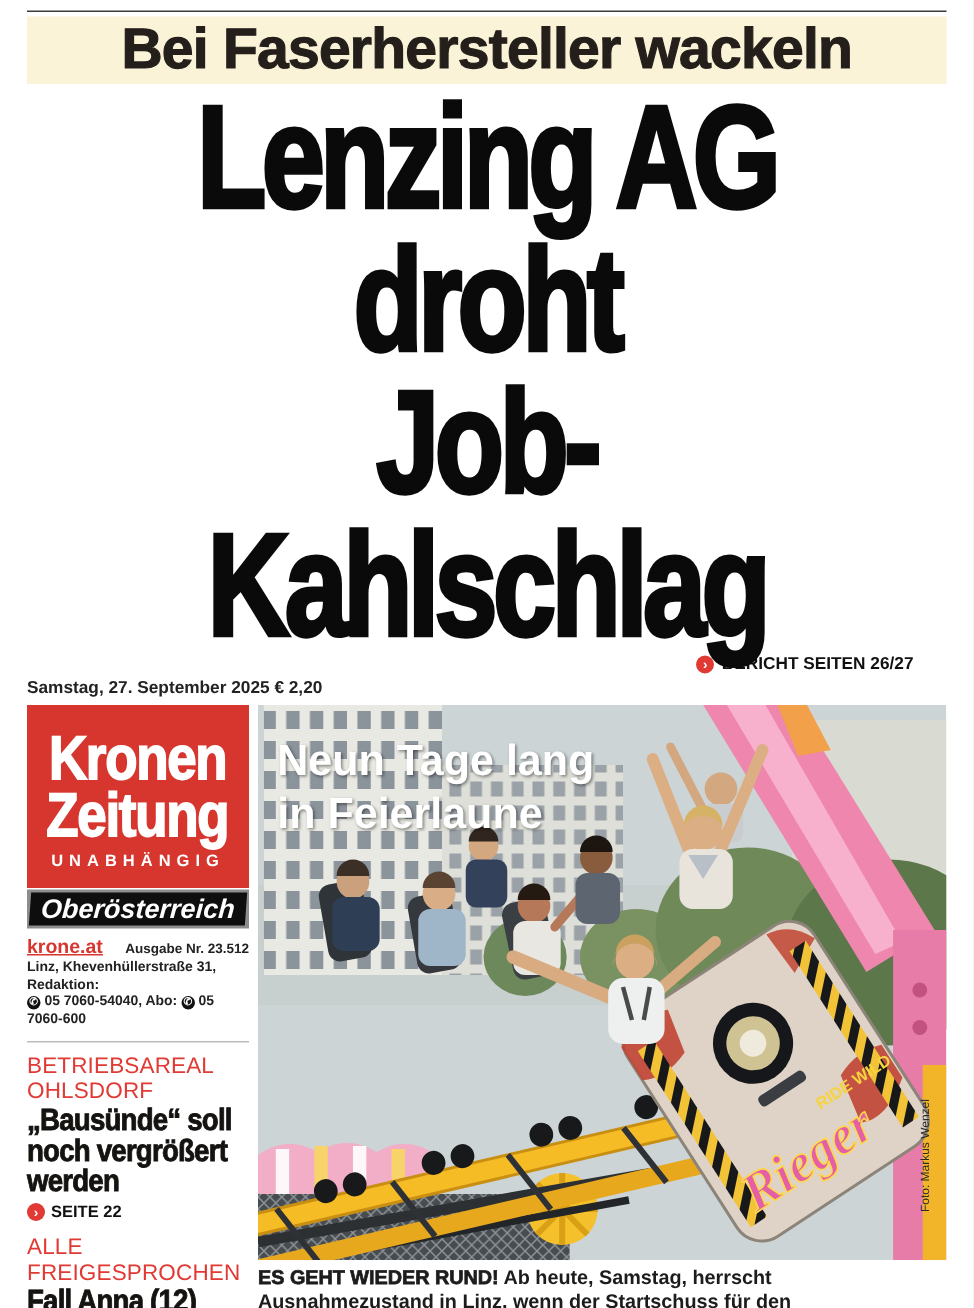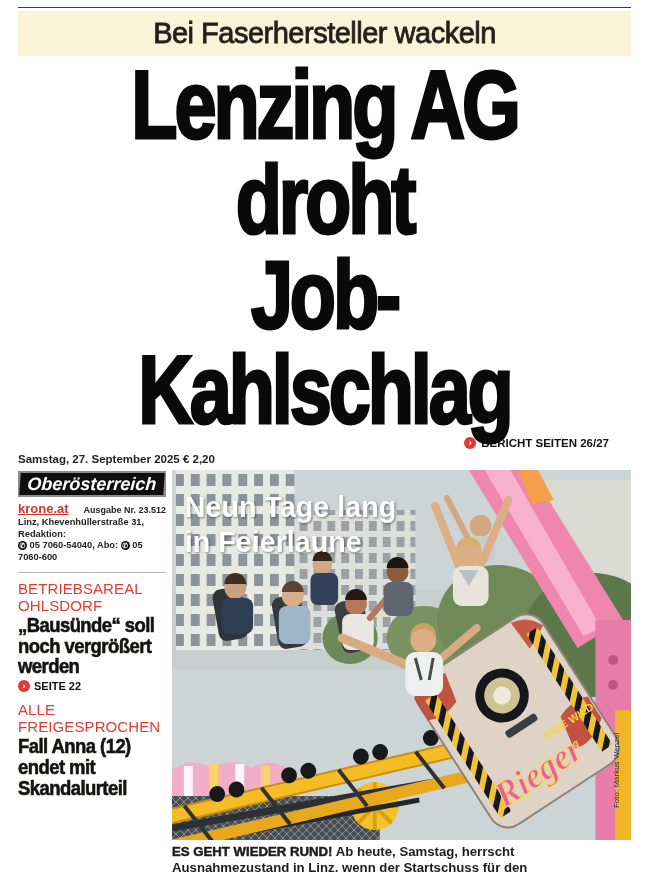--- a/index.html
+++ b/index.html
@@ -6,21 +6,21 @@
   html,body { background:#e8e8e8; }
   .page {
     position:relative; width:649px; height:872px; margin:0 auto;
     background:#fff; overflow:hidden;
     font-family:"Liberation Sans", sans-serif; color:#111;
   }
   .top-rule { border-top:1.5px solid #3a3a3a; margin:7px 18px 0 18px; }
   .banner {
     margin:3px 18px 0 18px; height:45px; background:#faf3d8;
     display:flex; align-items:center; justify-content:center; gap:10px;
-    font-weight:normal; font-size:29px; letter-spacing:-0.5px;
+    font-weight:bold; font-size:38px; letter-spacing:-0.5px;
   }
   .banner .b-black { color:#241f1a; -webkit-text-stroke:0.8px #241f1a; }
   .banner .b-red   { color:#e8352c; -webkit-text-stroke:0.8px #e8352c; }
   .headline { text-align:center; margin-top:1px; line-height:0.98; }
   .headline .hl {
     display:block; font-weight:bold; font-size:97px; letter-spacing:-4px;
     color:#0a0a0a; -webkit-text-stroke:3px #0a0a0a;
     transform:scaleX(0.78); transform-origin:center;
   }
   .bericht {
@@ -93,20 +93,25 @@
 
   <div class="bericht">
     <span class="ref-ic"></span>
     <span>BERICHT SEITEN 26/27</span>
   </div>
 
   <div class="dateline">Samstag, 27. September 2025 € 2,20</div>
 
   <div class="main-row">
     <div class="left-col">
+      <div class="logo-box">
+        <span class="logo-word">Kronen</span>
+        <span class="logo-word">Zeitung</span>
+        <span class="logo-tag">UNABHÄNGIG</span>
+      </div>
       <div class="region-band">
         <span class="region-txt">Oberösterreich</span>
       </div>
       <div class="site-row">
         <span class="site">krone.at</span>
         <span class="issue">Ausgabe Nr. 23.512</span>
       </div>
       <div class="addr">
         <span>Linz, Khevenhüllerstraße 31, Redaktion:</span><br>
         <span class="phone-ic"></span>

